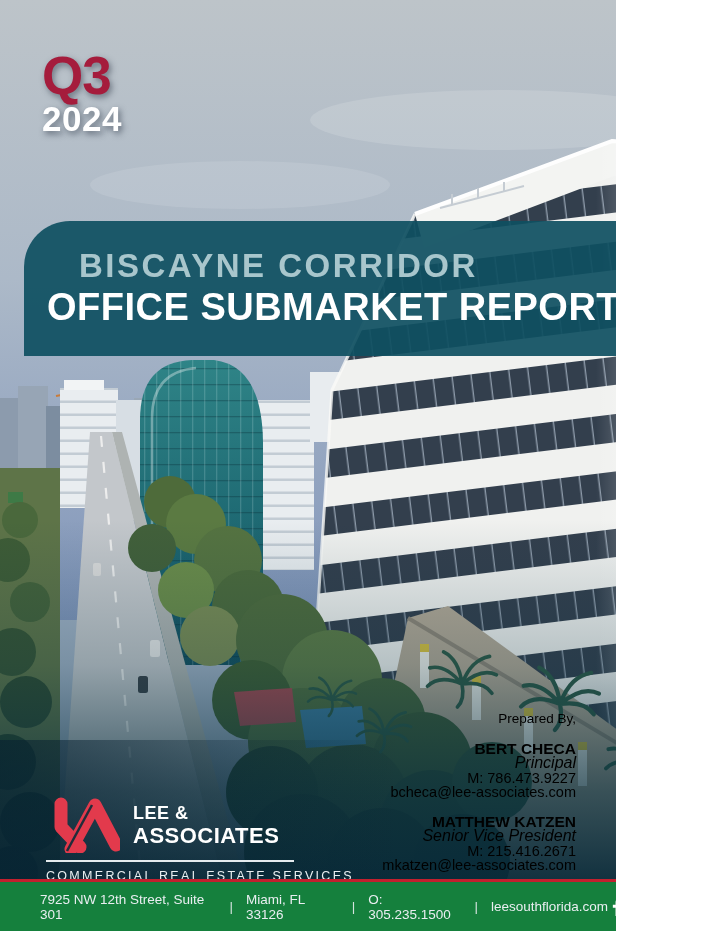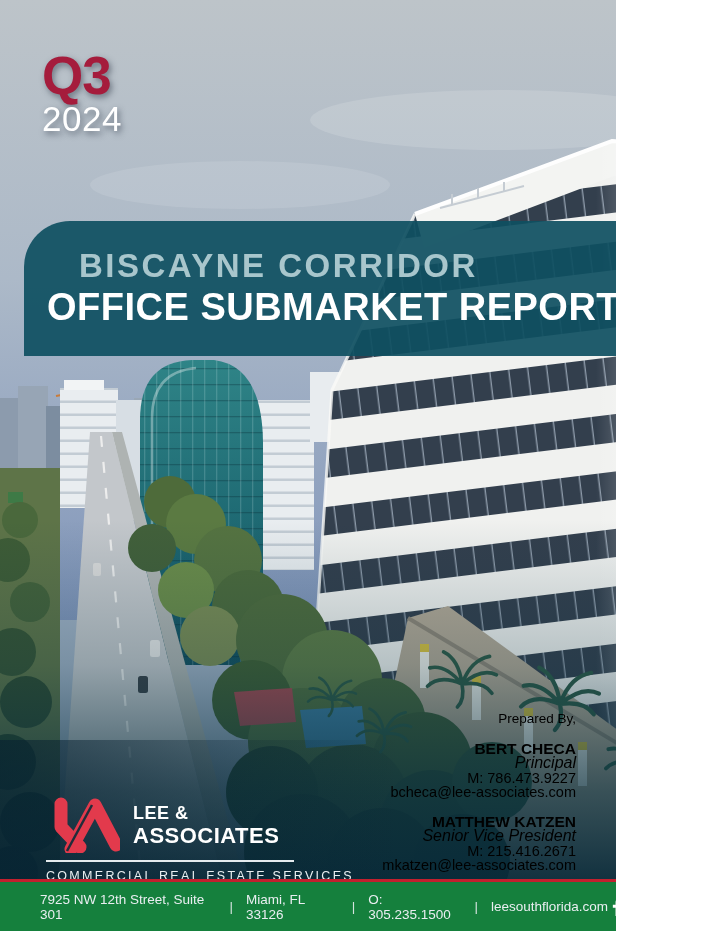--- a/index.html
+++ b/index.html
@@ -5,21 +5,21 @@
   * { margin:0; padding:0; box-sizing:border-box; }
   html,body { width:722px; height:931px; }
   body { font-family:"Liberation Sans", sans-serif; }
   .page { position:relative; width:616px; height:931px; overflow:hidden; background:#9fb0c4; }
   .photo { position:absolute; left:0; top:0; width:722px; height:931px; display:block; }
 
   
   .badge { position:absolute; left:42px; top:52px; line-height:0.92; }
   .badge .q { font-size:53px; font-weight:bold; color:#A51C3C; letter-spacing:-1px;
               text-shadow:2px 3px 6px rgba(45,55,70,.55); }
-  .badge .y { font-size:35px; font-weight:normal; color:#ffffff; letter-spacing:0.5px;
+  .badge .y { font-size:35px; font-weight:bold; color:#ffffff; letter-spacing:0.5px;
               text-shadow:2px 3px 6px rgba(45,55,70,.6); margin-top:2px; }
 
   
   .banner { position:absolute; left:24px; top:221px; width:676px; height:135px;
             background:rgba(14,79,97,0.92); border-radius:46px 0 46px 0;
             padding:26px 0 0 23px; }
   .banner .l1 { font-size:33px; font-weight:bold; color:#A8C6CC; letter-spacing:2.5px; line-height:1.16;margin-left:32px; }
   .banner .l2 { font-size:38px; font-weight:bold; color:#ffffff; letter-spacing:0.5px; line-height:1.18; }
 
   

